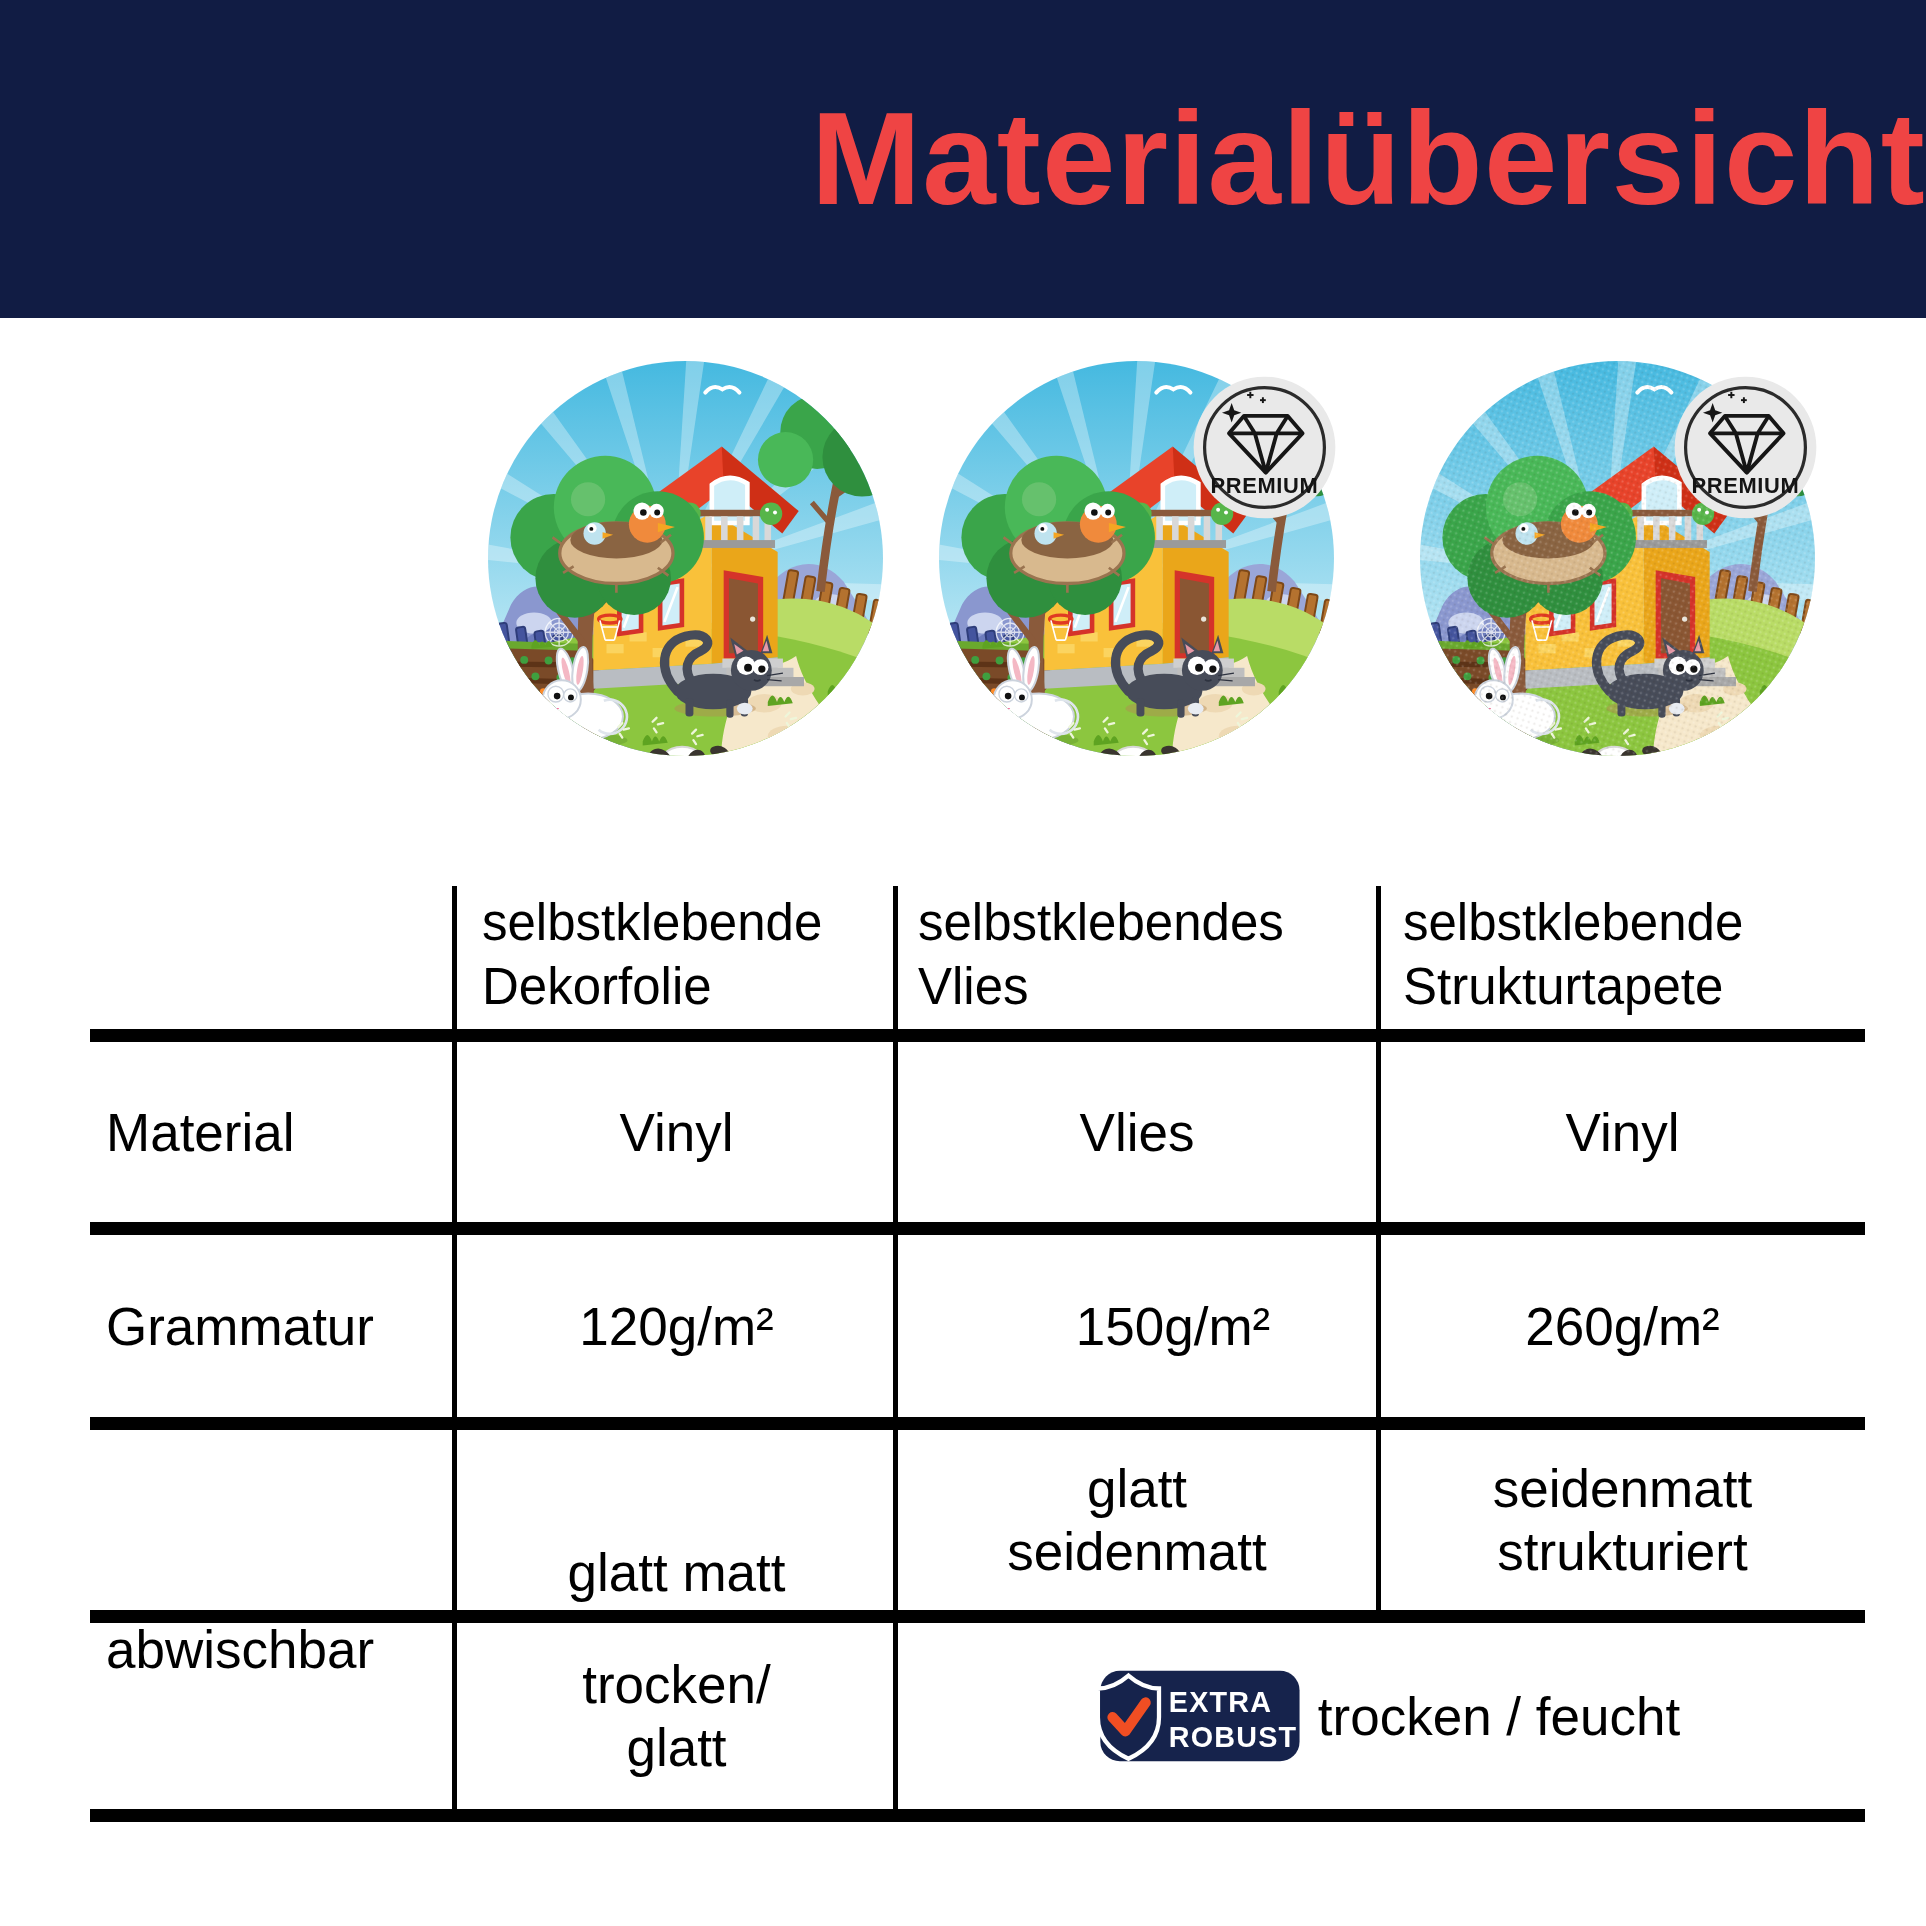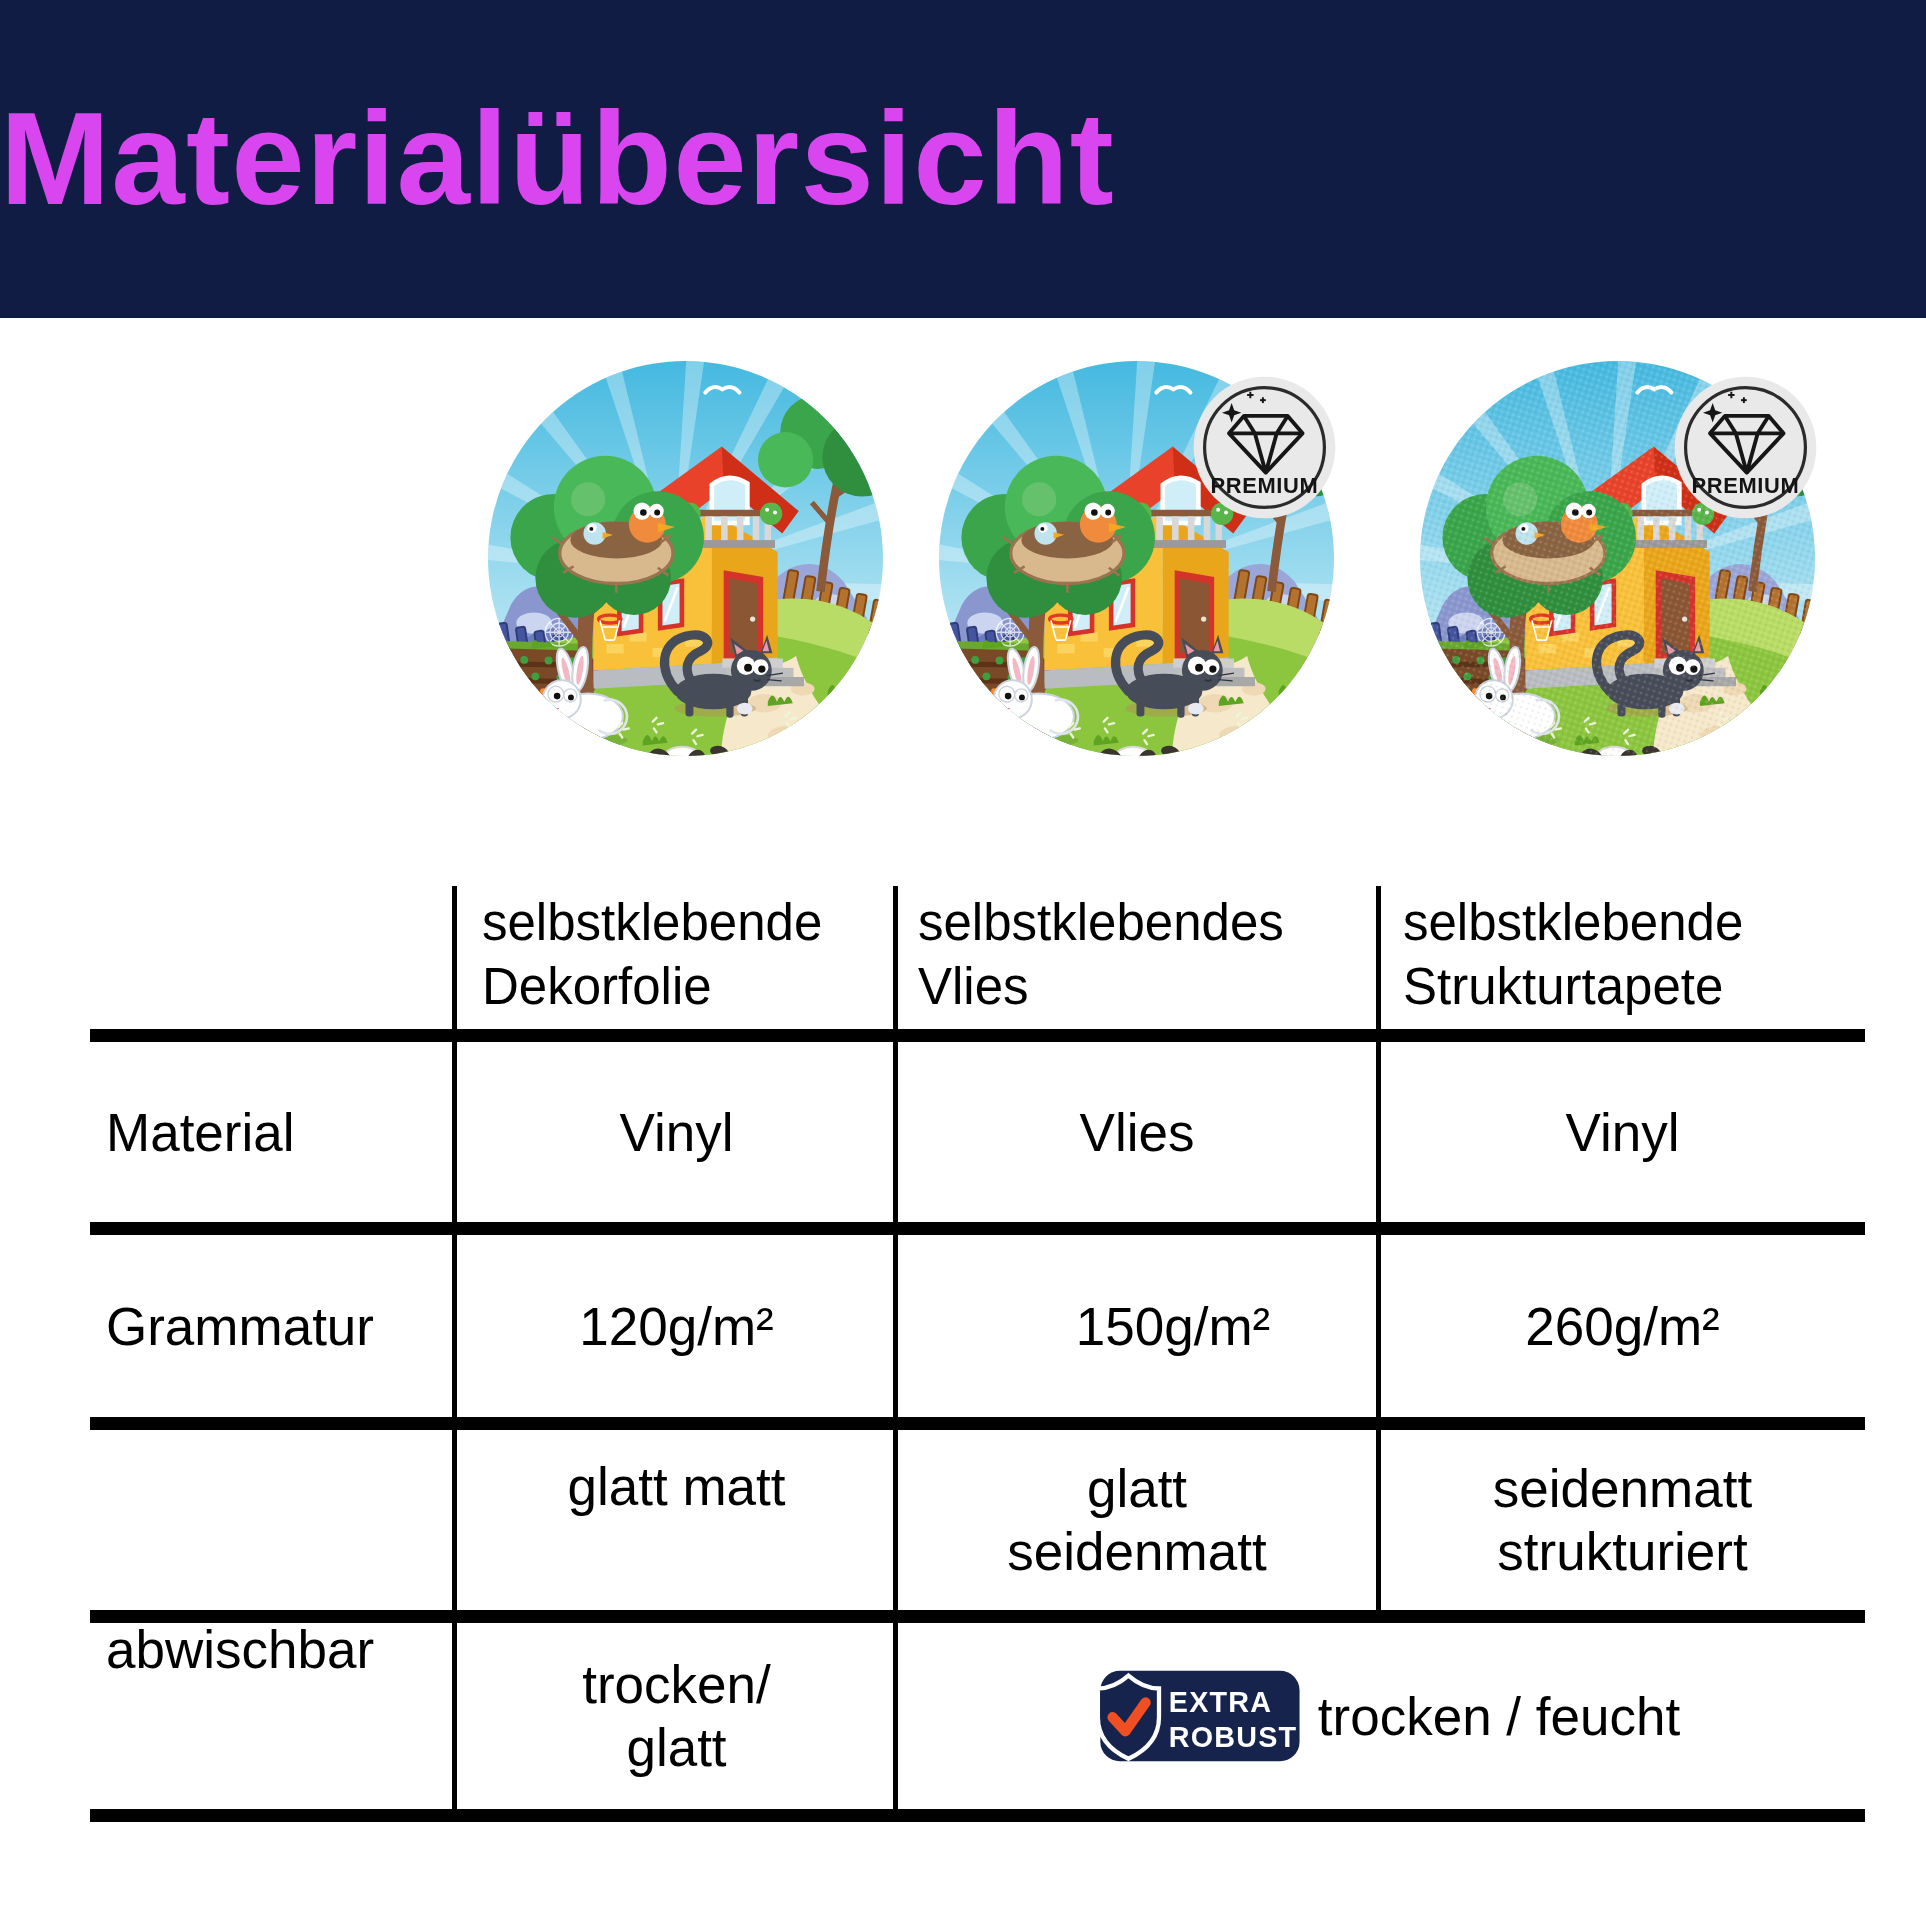--- a/index.html
+++ b/index.html
@@ -1,22 +1,22 @@
 <!DOCTYPE html>
 <html style="font-size:10.3px"><head>
 <meta charset="utf-8">
 <style>
   html,body{margin:0;padding:0;}
   .page{position:relative;width:1926px;height:1926px;background:#ffffff;
         font-family:"Liberation Sans",sans-serif;overflow:hidden;color:#000;}
 
   
   .banner{position:absolute;left:0;top:0;width:1926px;height:318px;background:#111c44;}
-  .banner h1{margin:0;width:100%;height:318px;line-height:318px;text-align:left;
-             font-size:132px;font-weight:bold;color:#d946ef;letter-spacing:1.3px;}
+  .banner h1{margin:0;width:100%;height:318px;line-height:318px;text-align:right;
+             font-size:132px;font-weight:bold;color:#ef4444;letter-spacing:1.3px;}
 
   
   .preview{position:absolute;top:361px;width:395px;height:395px;}
   .preview svg.scene{display:block;width:395px;height:395px;}
   .premium-badge{position:absolute;left:254px;top:15.4px;width:143px;height:143px;}
 
   
   .hline{position:absolute;left:90px;width:1775px;height:13px;background:#000;}
   .vline{position:absolute;width:5.1px;background:#000;}
   .hdr{position:absolute;top:891px;display:flex;flex-direction:column;
@@ -398,21 +398,21 @@
   <div class="cell" style="left:460px;top:1235px;width:433px;height:182px;">
     <span>120g/m²</span>
   </div>
   <div class="cell" style="left:934px;top:1235px;width:478px;height:182px;">
     <span>150g/m²</span>
   </div>
   <div class="cell" style="left:1381px;top:1235px;width:483px;height:182px;">
     <span>260g/m²</span>
   </div>
 
-  <div class="cell" style="left:460px;top:1404px;width:433px;height:164px;text-align:right;">
+  <div class="cell" style="left:460px;top:1490px;width:433px;height:164px;text-align:right;">
     <span>glatt matt</span>
   </div>
   <div class="cell" style="left:898px;top:1430px;width:478px;height:180px;">
     <span>glatt</span>
     <span>seidenmatt</span>
   </div>
   <div class="cell" style="left:1381px;top:1430px;width:483px;height:180px;">
     <span>seidenmatt</span>
     <span>strukturiert</span>
   </div>

